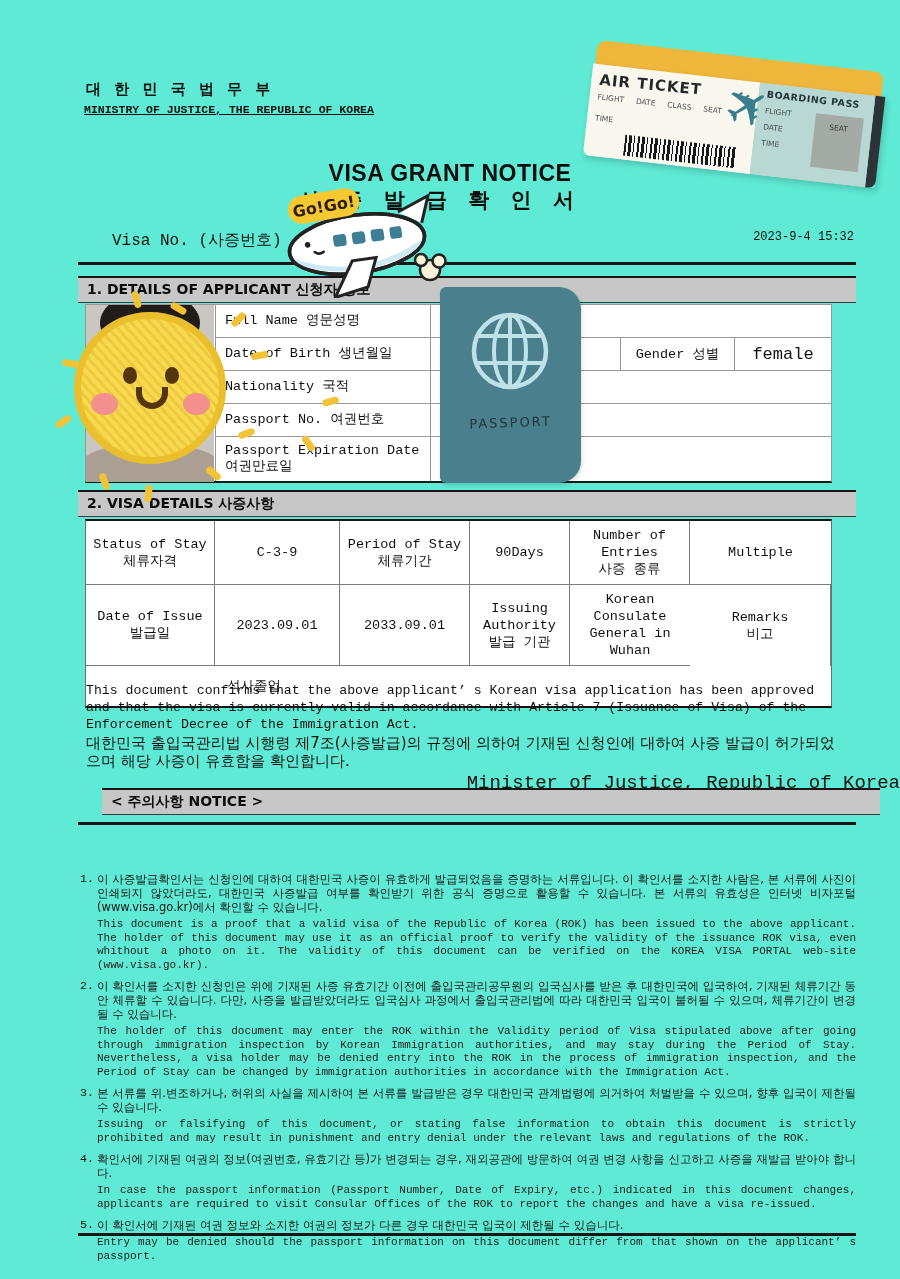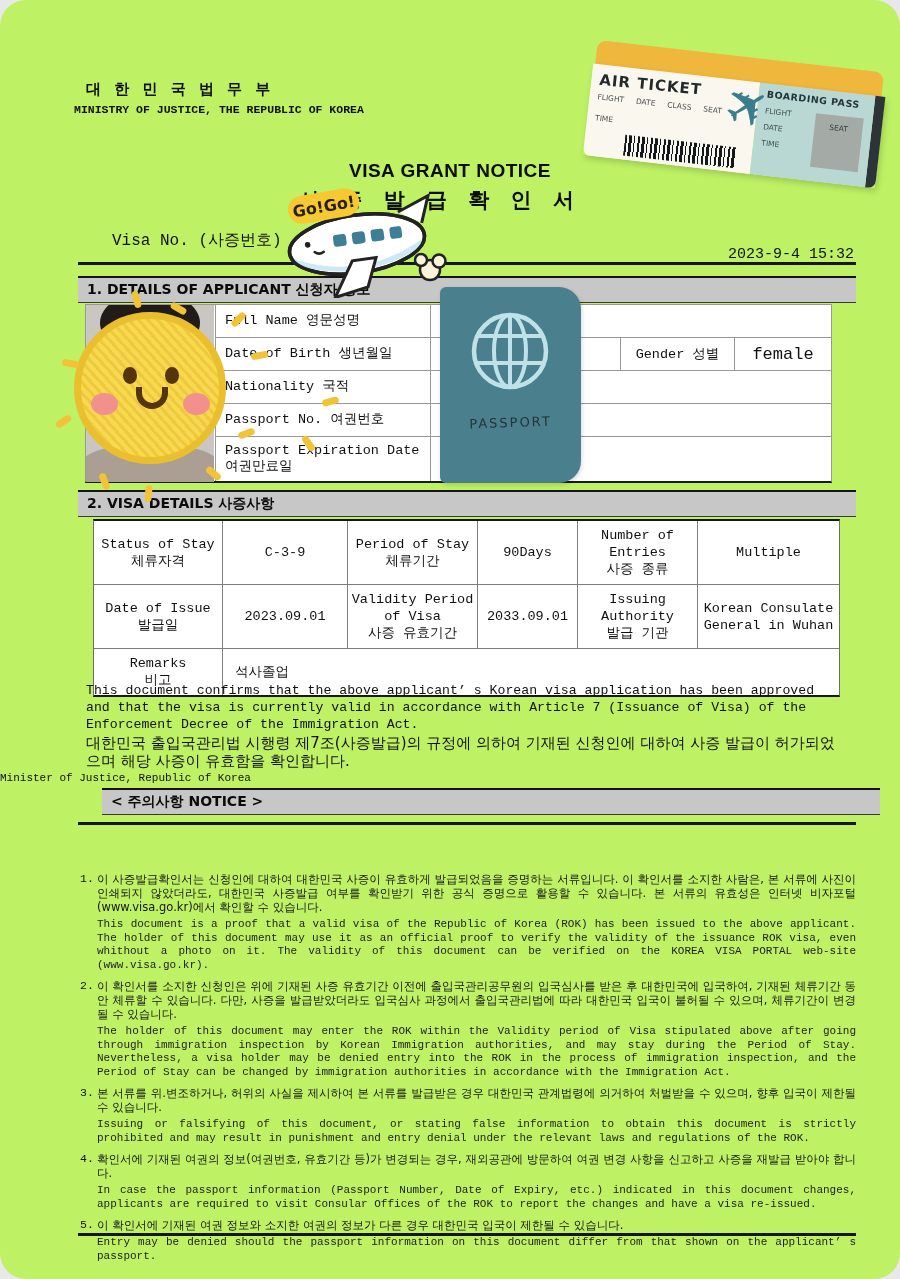--- a/index.html
+++ b/index.html
@@ -1,51 +1,51 @@
 <!DOCTYPE html>
 <html><head>
 <meta charset="utf-8">
 <style>
   * { margin:0; padding:0; box-sizing:border-box; }
   html,body { background:#e8e8e8; }
   .doc {
     position:relative; width:900px; height:1279px; margin:0 auto;
-    background:#bef264; overflow:hidden;
-    font-family:"Liberation Mono","DejaVu Sans Mono",monospace; color:#111;border-radius:26px;
+    background:#5eead4; overflow:hidden;
+    font-family:"Liberation Mono","DejaVu Sans Mono",monospace; color:#111;
   }
   .abs { position:absolute; }
   .pre { white-space:pre-line; }
 
   
   .org-ko { left:86px; top:80px; font-family:"DejaVu Sans",sans-serif; font-weight:bold; font-size:15px; letter-spacing:4px; }
-  .org-en { left:74px; top:103px; font-weight:bold; font-size:11.5px; letter-spacing:0px; }
+  .org-en { left:84px; top:103px; font-weight:bold; font-size:11.5px; letter-spacing:0px;text-decoration:underline; }
 
   
   .ticket { left:588px; top:56px; width:294px; height:124px; transform:rotate(6.5deg); z-index:3; }
   .tk-band { position:absolute; left:2px; top:0; right:4px; height:26px; background:#efb73c; border-radius:9px 9px 0 0; }
   .tk-body { position:absolute; left:0; top:24px; right:0; height:92px; display:flex; box-shadow:2px 3px 6px rgba(0,0,0,.18); }
   .tk-left { flex:0 0 168px; background:#faf7ef; position:relative; padding:5px 8px; border-radius:0 0 0 7px; }
   .tk-air { font-family:"DejaVu Sans",sans-serif; font-weight:bold; font-size:15px; letter-spacing:1px; color:#23292b; transform:rotate(-1deg); }
   .tk-row { display:flex; gap:12px; margin-top:5px; font-size:7.5px; color:#4a4f52; font-family:"DejaVu Sans",sans-serif; }
   .tk-time { margin-top:12px; font-size:7.5px; color:#4a4f52; font-family:"DejaVu Sans",sans-serif; }
   .tk-barcode { position:absolute; left:40px; bottom:4px; width:112px; height:21px;
     background:repeating-linear-gradient(90deg,#14181a 0 2px,#f7f5ef 2px 4px,#14181a 4px 7px,#f7f5ef 7px 9px,#14181a 9px 10px,#f7f5ef 10px 13px); }
   .tk-right { flex:1; background:#b9d8d4; position:relative; padding:5px 8px; }
   .tk-bp { font-family:"DejaVu Sans",sans-serif; font-weight:bold; font-size:9.5px; color:#23353a; letter-spacing:.5px; }
   .tk-lab { font-size:7.5px; color:#3e4d50; margin-top:7px; font-family:"DejaVu Sans",sans-serif; }
   .tk-seatbox { position:absolute; right:9px; top:24px; width:48px; height:54px; background:#a4aaa5; }
   .tk-seatbox span { display:block; text-align:center; margin-top:8px; font-size:7.5px; color:#343b3d; font-family:"DejaVu Sans",sans-serif; }
   .tk-edge { flex:0 0 10px; background:#2c3339; border-radius:0 0 7px 0; }
   .tk-plane { position:absolute; left:136px; top:18px; font-size:54px; color:#3a7d8c; transform:rotate(-38deg); z-index:4; font-family:"DejaVu Sans",sans-serif; }
 
   
-  .title-en { left:0; top:160px; width:900px; text-align:center; font-family:"Liberation Sans","DejaVu Sans",sans-serif; font-weight:bold; font-size:19px; letter-spacing:.5px; color:#0d0d0d; }
+  .title-en { left:0; top:160px; width:900px; text-align:center; font-family:"Liberation Sans","DejaVu Sans",sans-serif; font-weight:bold; font-size:23px; letter-spacing:.5px; color:#0d0d0d; }
   .title-ko { left:0; top:186px; width:880px; text-align:center; font-family:"DejaVu Sans",sans-serif; font-weight:bold; font-size:21px; letter-spacing:7px; color:#0d0d0d; }
   .visa-no { left:112px; top:230px; font-size:16px; }
-  .datetime { right:46px; top:246px; font-size:15px; }
+  .datetime { right:46px; top:230px; font-size:12px; }
 
   
   .rule { left:78px; width:778px; height:3px; background:#161616; }
   .secbar { left:78px; width:778px; height:27px; background:#c7c7c7;
     border-top:2.5px solid #141414; border-bottom:1.5px solid #3a3a3a;
     font-family:"DejaVu Sans",sans-serif; font-weight:bold; font-size:14px; line-height:22px; padding-left:9px; color:#0b0b0b; }
 
   
   .t1 { left:85px; top:304px; width:747px; height:179px; border:1px solid #989898; border-bottom:2.5px solid #1a1a1a; background:#fff; }
   .t1-photo { position:absolute; left:0; top:0; width:130px; height:100%; border-right:1px solid #989898; }
@@ -74,31 +74,31 @@
   .ray { position:absolute; width:17px; height:7px; background:#f3c337; border-radius:4px; z-index:6; }
 
   
   .passport { left:440px; top:287px; width:141px; height:196px; background:#4a808e; border-radius:6px 22px 22px 6px; z-index:4; box-shadow:1px 2px 4px rgba(0,0,0,.15); }
   .pp-globe { position:absolute; left:28px; top:22px; }
   .pp-label { position:absolute; left:0; top:128px; width:100%; text-align:center;
     font-family:"DejaVu Sans",sans-serif; font-size:13px; letter-spacing:2px; color:#25333a; transform:rotate(-2deg); }
 
   
   .t2 { left:85px; top:519px; width:747px; background:#fff; border:1px solid #6d6d6d; border-top:2px solid #161616; border-bottom:2.5px solid #161616;
-    display:grid; grid-template-columns:129px 125px 130px 100px 120px 1fr;margin-left:8px; }
+    display:grid; grid-template-columns:129px 125px 130px 100px 120px 1fr; }
   .c { border-right:1px solid #7d7d7d; border-bottom:1px solid #7d7d7d; display:flex; align-items:center; justify-content:center;
     text-align:center; font-size:13.5px; line-height:17px; padding:6px 2px; white-space:pre-line; }
   .c.last { border-right:none; }
   .r1 { min-height:58px; } .r2 { min-height:60px; } .r3 { min-height:40px; border-bottom:none; }
   .c.remarks-val { grid-column:2 / 7; justify-content:flex-start; text-align:left; padding-left:12px; }
 
   
   .confirm-en { left:86px; top:683px; width:752px; font-size:13.2px; line-height:16.8px; }
   .confirm-ko { left:86px; top:735px; width:752px; font-size:15px; line-height:17.5px; font-family:"DejaVu Sans",sans-serif; }
-  .minister-en { left:0; top:772px; width:900px; text-align:left; font-size:11px; }
+  .minister-en { left:0; top:772px; width:900px; text-align:right; font-size:19px; }
   .minister-ko { left:0; top:797px; width:900px; text-align:center; font-size:14px; font-family:"DejaVu Sans",sans-serif; }
 
   
   .notice-list { left:80px; top:872px; width:776px; }
   .nitem { position:relative; padding-left:17px; margin-bottom:7px; }
   .nnum { position:absolute; left:0; top:0; font-size:11.5px; }
   .nko { font-size:11.5px; line-height:14px; margin-bottom:4px; text-align:justify; font-family:"DejaVu Sans",sans-serif; color:#151515; }
   .nen { font-size:11px; line-height:13.5px; text-align:justify; color:#1d1d1d; }
 </style>
 </head>
@@ -248,23 +248,20 @@
 체류기간</div>
     <div class="c r1">90Days</div>
     <div class="c r1 pre">Number of
 Entries
 사증 종류</div>
     <div class="c r1 last">Multiple</div>
 
     <div class="c r2 pre">Date of Issue
 발급일</div>
     <div class="c r2">2023.09.01</div>
-    <div class="c r2 pre">Validity Period
-of Visa
-사증 유효기간</div>
     <div class="c r2">2033.09.01</div>
     <div class="c r2 pre">Issuing
 Authority
 발급 기관</div>
     <div class="c r2 last pre">Korean Consulate
 General in Wuhan</div>
 
     <div class="c r3 pre">Remarks
 비고</div>
     <div class="c r3 last remarks-val">석사졸업</div>

